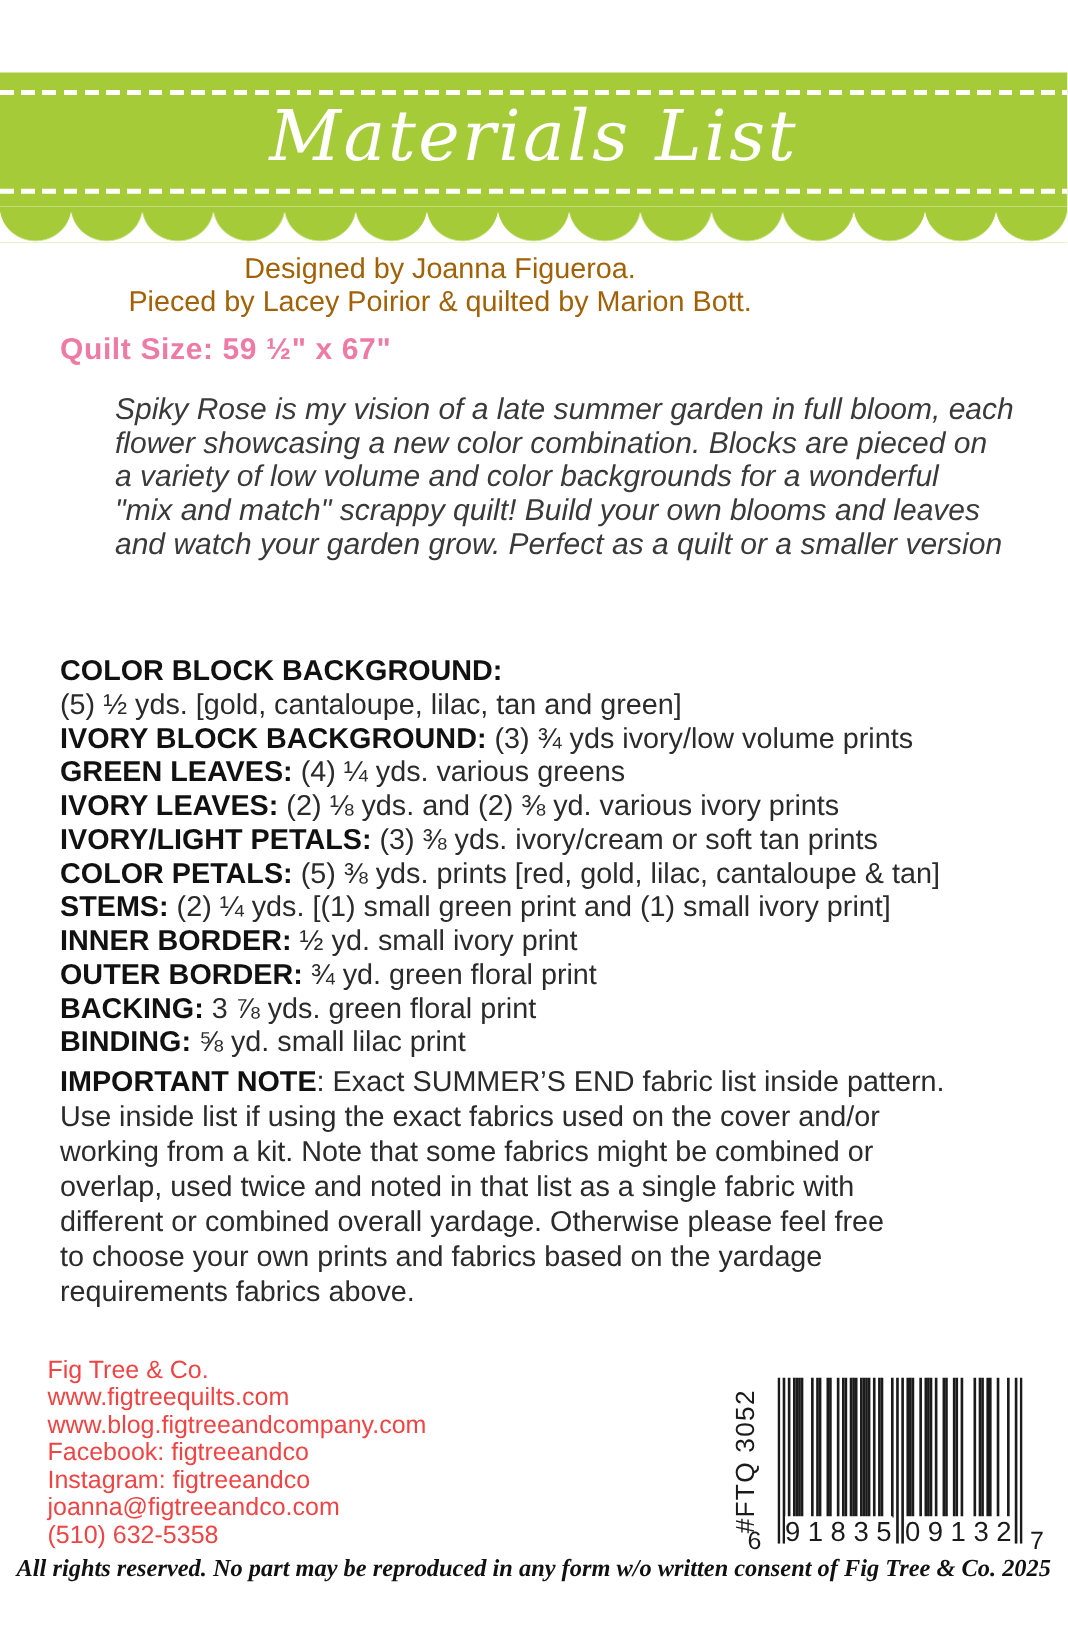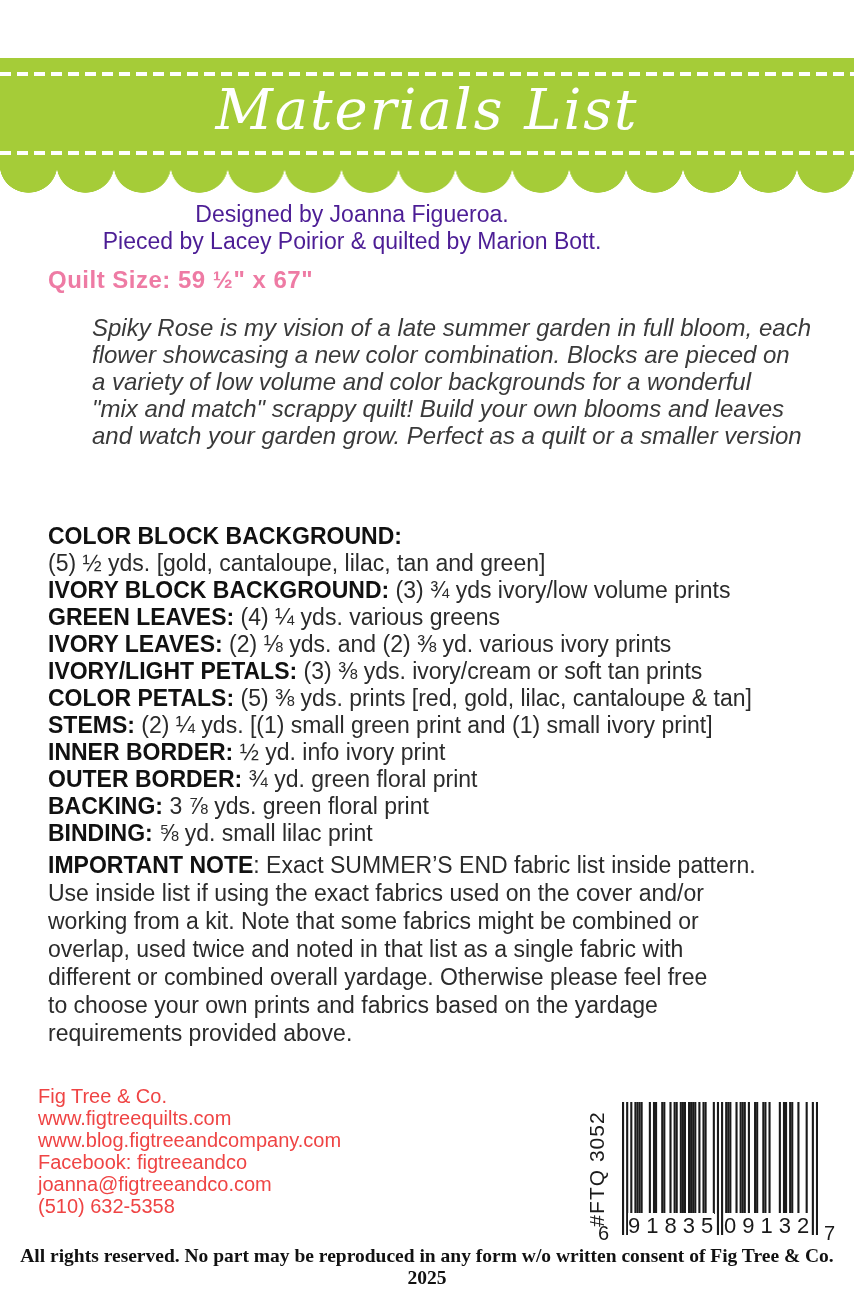--- a/index.html
+++ b/index.html
@@ -23,21 +23,21 @@
     font-style:italic;font-size:56px;line-height:80px;color:#ffffff;
     letter-spacing:2px;
   }
   .scallops{
     left:0;top:165px;width:854px;height:29px;
     background-image:radial-gradient(29px 28px at 50% 0,#a5cc38 98%,rgba(165,204,56,0) 100%);
     background-size:56.93px 29px;background-repeat:repeat-x;
   }
 
   
-  .byline{left:0;top:201px;width:704px;text-align:center;font-size:23px;line-height:27px;color:#4c1d95;}
+  .byline{left:0;top:201px;width:704px;text-align:center;font-size:23px;line-height:27px;color:#a16207;}
 
   
   .quilt-size{left:48px;top:266px;font-size:24px;font-weight:bold;color:#ee7ba4;letter-spacing:0.5px;}
 
   
   .description{left:48px;top:314px;width:770px;font-style:italic;font-size:24px;line-height:27px;color:#3a3a3a;margin-left:44px;}
 
   
   .materials{left:48px;top:523px;width:780px;font-size:23px;line-height:27px;color:#2b2b2b;}
   .materials .lbl{font-weight:bold;color:#111;}
@@ -60,21 +60,21 @@
   .bc-left{left:598px;top:1222px;}
   .bc-right{left:824px;top:1222px;}
   .bc-group{top:1213px;width:86px;text-align:center;font-size:22px;letter-spacing:6px;color:#1a1a1a;background:#fff;}
   .bc-g1{left:628px;}
   .bc-g2{left:724px;}
 
   
   .copyright{
     left:0;top:1245px;width:854px;text-align:center;
     font-family:"Liberation Serif","DejaVu Serif",serif;
-    font-weight:bold;font-size:19.5px;color:#111;
+    font-style:italic;font-weight:bold;font-size:19.5px;color:#111;
   }
 </style>
 </head>
 <body>
 
 <div class="page">
 
   <div class="abs band">
     <div class="abs dash-line dash-top"></div>
     <div class="abs band-title">Materials List</div>
@@ -99,41 +99,42 @@
 
   <div class="abs materials">
     <div><span class="lbl">COLOR BLOCK BACKGROUND:</span><span></span></div>
     <div><span class="lbl"></span><span>(5) ½ yds. [gold, cantaloupe, lilac, tan and green]</span></div>
     <div><span class="lbl">IVORY BLOCK BACKGROUND:</span><span> (3) ¾ yds ivory/low volume prints</span></div>
     <div><span class="lbl">GREEN LEAVES:</span><span> (4) ¼ yds. various greens</span></div>
     <div><span class="lbl">IVORY LEAVES:</span><span> (2) ⅛ yds. and (2) ⅜ yd. various ivory prints</span></div>
     <div><span class="lbl">IVORY/LIGHT PETALS:</span><span> (3) ⅜ yds. ivory/cream or soft tan prints</span></div>
     <div><span class="lbl">COLOR PETALS:</span><span> (5) ⅜ yds. prints [red, gold, lilac, cantaloupe &amp; tan]</span></div>
     <div><span class="lbl">STEMS:</span><span> (2) ¼ yds. [(1) small green print and (1) small ivory print]</span></div>
-    <div><span class="lbl">INNER BORDER:</span><span> ½ yd. info ivory print</span></div>
+    <div><span class="lbl">INNER BORDER:</span><span> ½ yd. small ivory print</span></div>
     <div><span class="lbl">OUTER BORDER:</span><span> ¾ yd. green floral print</span></div>
     <div><span class="lbl">BACKING:</span><span> 3 ⅞ yds. green floral print</span></div>
     <div><span class="lbl">BINDING:</span><span> ⅝ yd. small lilac print</span></div>
   </div>
 
   <div class="abs note">
     <div><span class="lbl">IMPORTANT NOTE</span><span>: Exact SUMMER’S END fabric list inside pattern.</span></div>
     <div>Use inside list if using the exact fabrics used on the cover and/or</div>
     <div>working from a kit. Note that some fabrics might be combined or</div>
     <div>overlap, used twice and noted in that list as a single fabric with</div>
     <div>different or combined overall yardage. Otherwise please feel free</div>
     <div>to choose your own prints and fabrics based on the yardage</div>
-    <div>requirements provided above.</div>
+    <div>requirements fabrics above.</div>
   </div>
 
   <div class="abs footer">
     <div>Fig Tree &amp; Co.</div>
     <div>www.figtreequilts.com</div>
     <div>www.blog.figtreeandcompany.com</div>
     <div>Facebook: figtreeandco</div>
+    <div>Instagram: figtreeandco</div>
     <div>joanna@figtreeandco.com</div>
     <div>(510) 632-5358</div>
   </div>
 
   <div class="abs barcode-label">#FTQ 3052</div>
   <svg class="abs barcode-svg" id="barcode-svg" width="196" height="133" viewBox="0 0 196 133" xmlns="http://www.w3.org/2000/svg">
       <rect x="0.00" y="0" width="2.11" height="133" fill="#1b1b1b"></rect>
       <rect x="4.13" y="0" width="2.11" height="133" fill="#1b1b1b"></rect>
       <rect x="8.25" y="0" width="2.11" height="112" fill="#1b1b1b"></rect>
       <rect x="12.38" y="0" width="2.11" height="112" fill="#1b1b1b"></rect>

